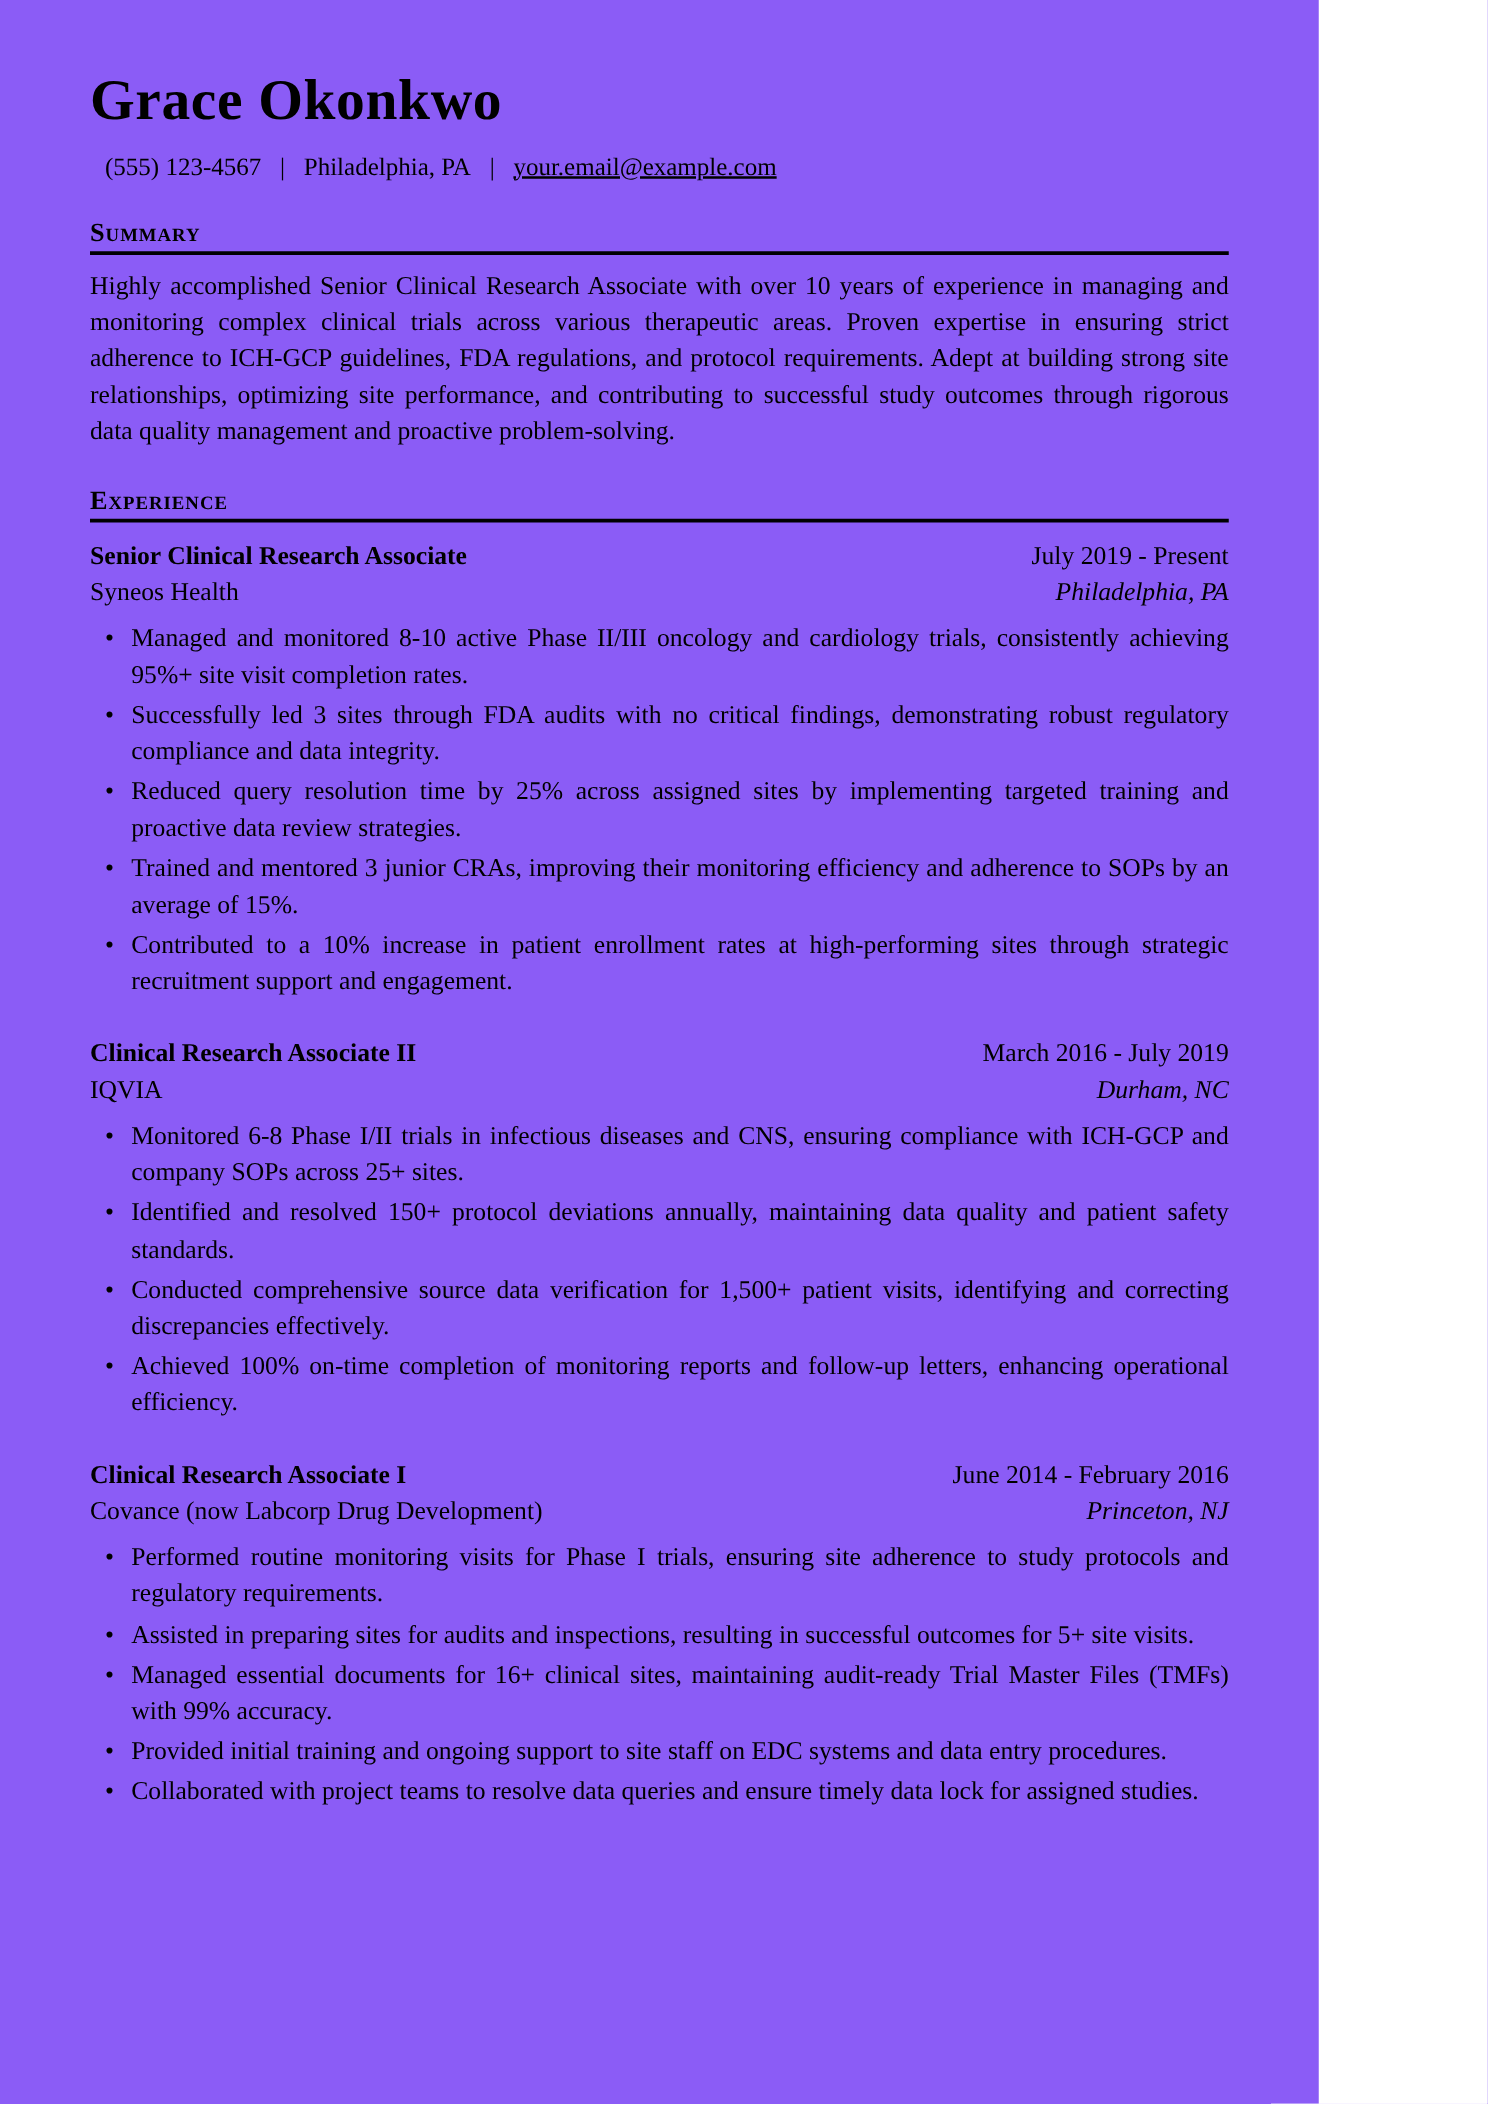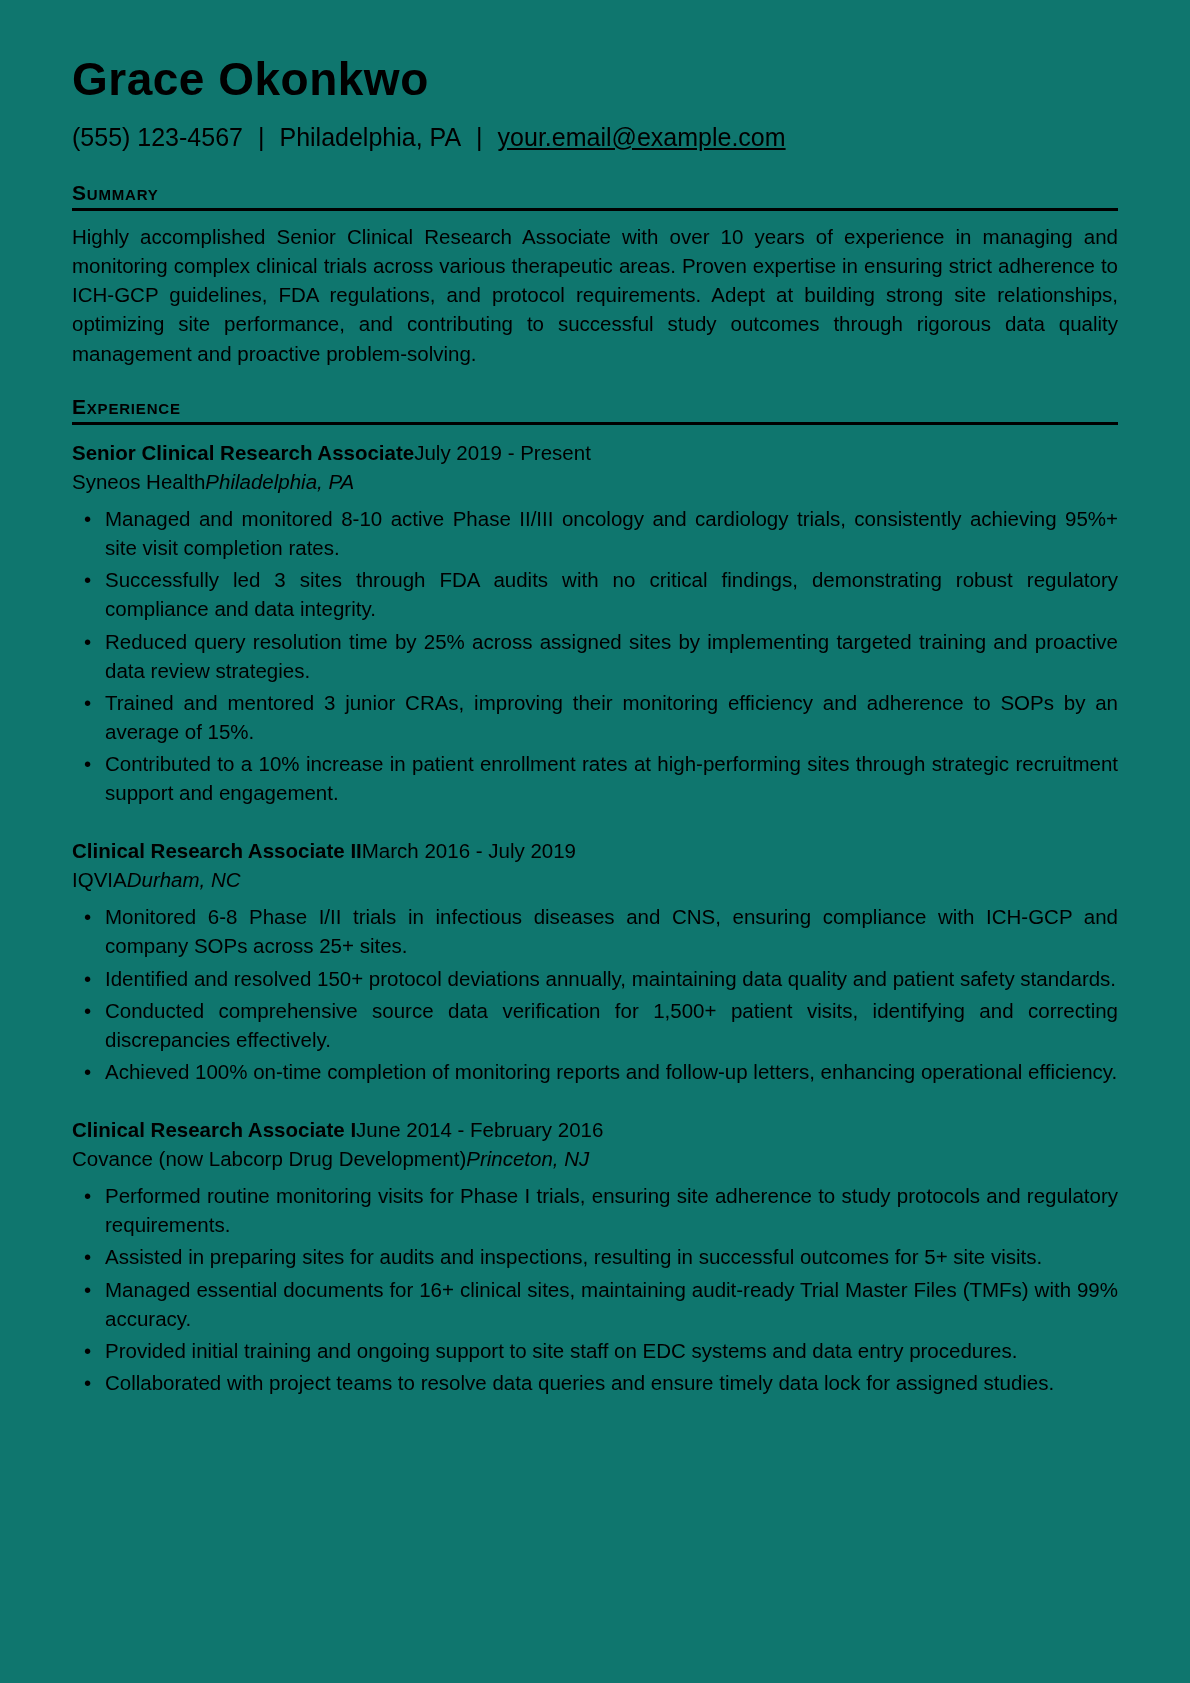--- a/index.html
+++ b/index.html
@@ -2,42 +2,42 @@
 <html lang="en"><head>
 <meta charset="utf-8">
 <style>
   * { box-sizing: border-box; }
   html, body {
     margin: 0;
     padding: 0;
     background: #ffffff;
   }
   .page {
-    width: 1190px;
+    width: 1055px;
     height: 1683px;
-    background: #0f766e;
+    background: #8b5cf6;
     color: #000000;
     padding: 54px 72px 0 72px;
-    font-family: Liberation Sans, sans-serif;
+    font-family: Liberation Serif, serif;
     font-size: 20.5px;
     line-height: 1.42;
     overflow: hidden;
   }
 
   
   .name {
     font-size: 46px;
     font-weight: bold;
     line-height: 1.12;
     margin: 0 0 14px 0;
     letter-spacing: 0.5px;
   }
   .contact-line {
-    font-size: 25px;
-    margin: 0 0 26px 0;
+    font-size: 20px;
+    margin: 0 0 26px 12px;
     white-space: nowrap;
   }
   .contact-line .sep {
     display: inline-block;
     margin: 0 15px;
   }
   .email-link {
     color: #000000;
     text-decoration: underline;
     cursor: pointer;
@@ -61,20 +61,21 @@
     text-align: justify;
     hyphens: auto;
     -webkit-hyphens: auto;
   }
 
   
   .jobs { margin-top: 13px; }
   .job + .job { margin-top: 29px; }
   .job-row {
     display: flex;
+    justify-content: space-between;
     align-items: baseline;
   }
   .job-title { font-weight: bold; }
   .job-dates { font-weight: normal; }
   .job-company { font-weight: normal; }
   .job-location { font-style: italic; }
 
   .bullets {
     list-style: none;
     margin: 8px 0 0 0;

